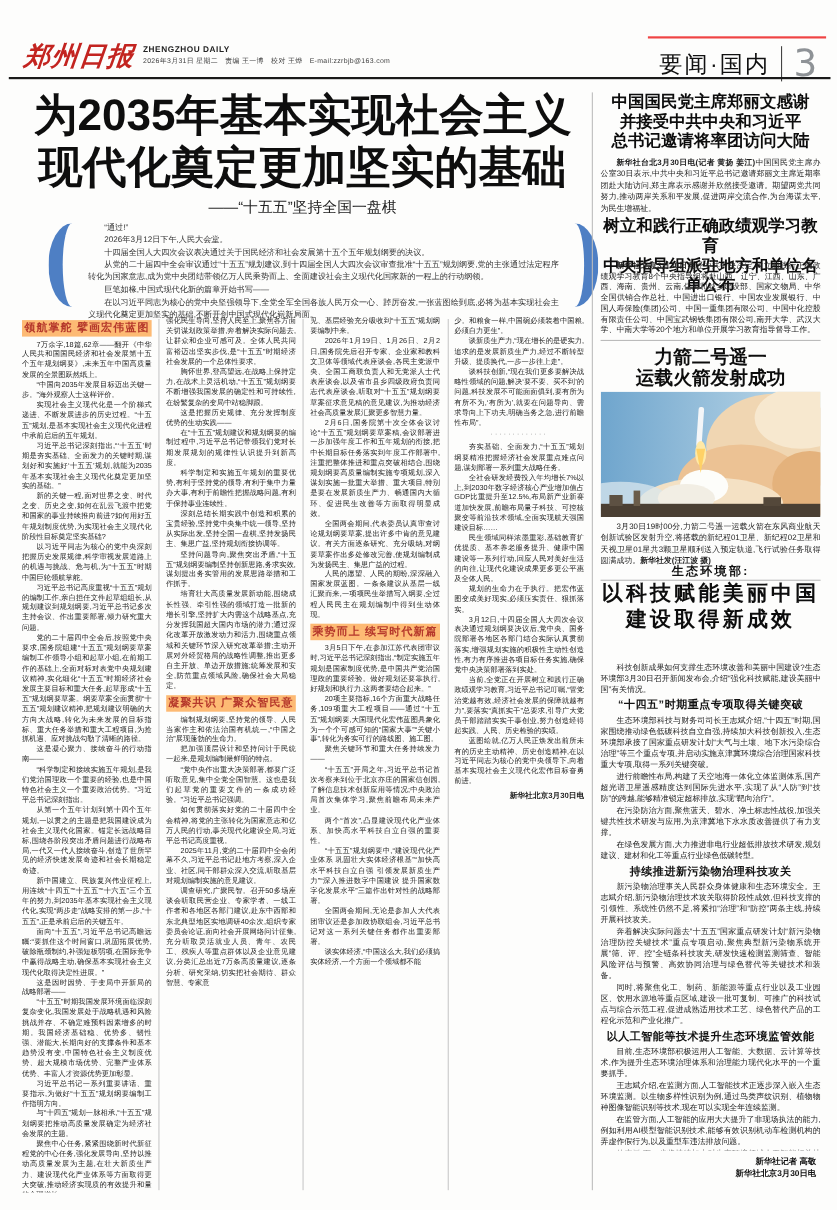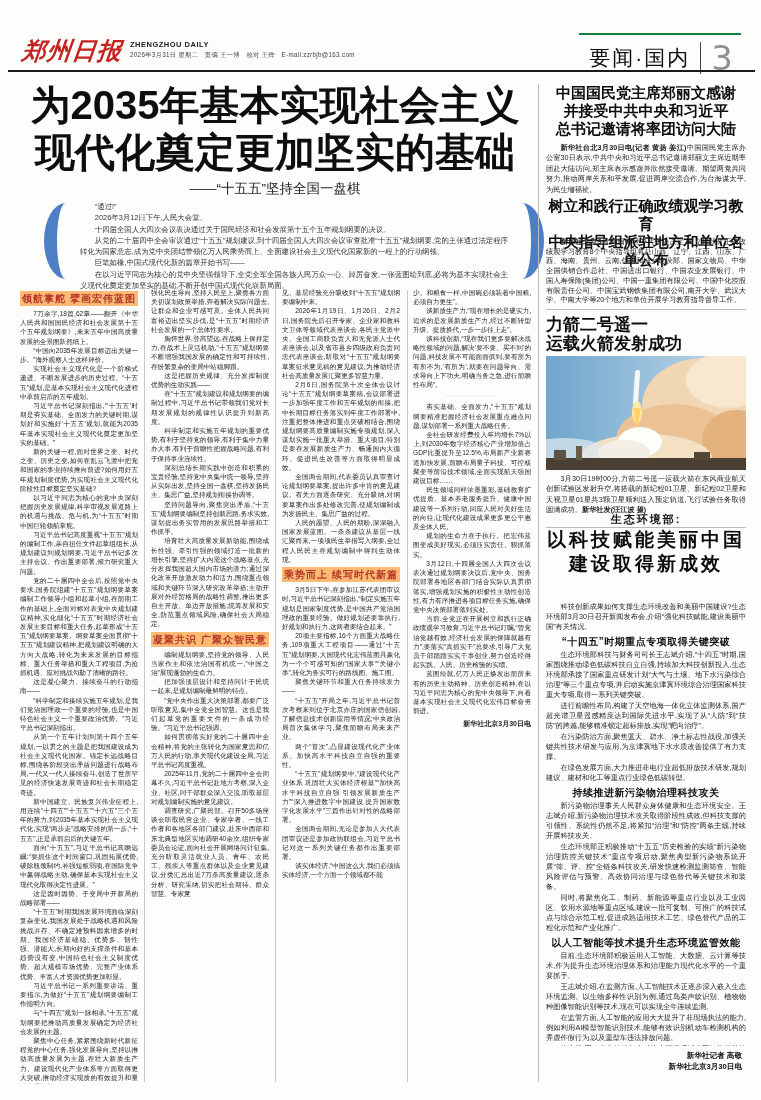--- a/index.html
+++ b/index.html
@@ -5,22 +5,22 @@
   html,body{margin:0;padding:0;}
   body{width:761px;height:1100px;background:#fdfdfc;position:relative;overflow:hidden;
        font-family:"Liberation Sans",sans-serif;color:#1c1c1c;}
   
   .masthead{position:absolute;left:22px;top:38px;display:flex;align-items:flex-start;gap:8px;}
   .logo{font-family:"DejaVu Serif",serif;font-style:italic;font-weight:bold;font-size:24px;
         color:#c32420;letter-spacing:1px;transform:skewX(-6deg);line-height:26px;}
   .mast-info{padding-top:2px;}
   .logo-en{font-size:7.5px;font-weight:bold;color:#222;letter-spacing:0.5px;}
   .dateline{font-size:6.3px;color:#444;margin-top:2px;letter-spacing:0.3px;}
-  .section-box{position:absolute;right:20px;top:33px;display:flex;align-items:center;
-               border-top:2px solid #15803d;padding:3px 2px 4px 10px;}
+  .section-box{position:absolute;right:10px;top:33px;display:flex;align-items:center;
+               border-top:2px solid #ef4444;padding:3px 2px 4px 10px;}
   .section-label{font-size:21px;color:#111;letter-spacing:2px;padding:2px 10px 2px 0;}
   .section-sep{width:1px;height:32px;background:#444;}
   .page-num{font-size:34px;color:#8e9296;padding:0 6px 0 10px;font-family:"DejaVu Sans",sans-serif;}
   .header-rule{position:absolute;left:8px;top:70px;width:747px;height:2px;background:#1a1a1a;}
   
   .headline{position:absolute;left:18px;top:82px;width:514px;text-align:center;
             font-weight:900;font-size:40px;line-height:47px;color:#0e0e0e;letter-spacing:0px;}
   .subtitle{position:absolute;left:18px;top:180px;width:514px;text-align:center;
             font-size:13.5px;color:#222;}
   
@@ -41,21 +41,21 @@
   .dots{text-align:center;color:#888;letter-spacing:2px;margin:2px 0;font-size:6px;}
   .sign{font-weight:bold;text-align:right;font-size:7px;margin-top:4px;}
   .vrule{position:absolute;top:290px;width:1px;height:792px;background:#c9c9c9;}
   .sb-vrule{position:absolute;left:538px;top:84px;width:1px;height:998px;background:#bdbdbd;}
   
   .sb{position:absolute;left:546px;width:200px;}
   .sb-h1{font-size:15px;font-weight:800;line-height:18px;text-align:center;color:#0d0d0d;}
   .sb-body{font-size:7.2px;line-height:10.4px;text-align:justify;color:#222;}
   .sb-body p{margin:0;text-indent:2em;}
   .hdiv{position:absolute;left:546px;width:200px;height:1px;background:#bbb;}
-  .sb-h2{font-size:17px;font-weight:800;line-height:19px;color:#0d0d0d;}
+  .sb-h2{font-size:17px;font-weight:800;line-height:19px;text-align:center;color:#0d0d0d;}
   .photo{position:absolute;left:546px;top:356px;width:200px;height:114px;overflow:hidden;}
   .sb-kicker{font-size:11px;font-weight:bold;text-align:center;color:#111;letter-spacing:2px;}
   .sb-bigh{font-size:19px;font-weight:800;text-align:center;letter-spacing:3px;line-height:22px;color:#0d0d0d;margin-top:2px;}
   .sb-flow{font-size:7.2px;line-height:10px;text-align:justify;color:#222;overflow:hidden;}
   .sb-subhead{font-size:10px;font-weight:bold;text-align:center;margin:5px 0 3px;color:#111;letter-spacing:0.5px;text-indent:0;}
   .sb-flow .bp,.sb-flow .bpc{margin:0 0 1px;}
   .byline{position:absolute;left:546px;top:1050px;width:196px;text-align:right;
           font-size:7.6px;font-weight:bold;line-height:11px;color:#111;}
 </style>
 </head>
@@ -233,21 +233,21 @@
 </div>
 <div class="sb sb-flow" style="top:602px;height:444px">
     <p class="bp">科技创新成果如何支撑生态环境改善和美丽中国建设?生态环境部3月30日召开新闻发布会,介绍“强化科技赋能,建设美丽中国”有关情况。</p>
     <div class="sb-subhead">“十四五”时期重点专项取得关键突破</div>
     <p class="bp">生态环境部科技与财务司司长王志斌介绍,“十四五”时期,国家围绕推动绿色低碳科技自立自强,持续加大科技创新投入,生态环境部承接了国家重点研发计划“大气与土壤、地下水污染综合治理”等三个重点专项,并启动实施京津冀环境综合治理国家科技重大专项,取得一系列关键突破。</p>
     <p class="bp">进行前瞻性布局,构建了天空地海一体化立体监测体系,国产超光谱卫星遥感精度达到国际先进水平,实现了从“人防”到“技防”的跨越,能够精准锁定超标排放,实现“靶向治疗”。</p>
     <p class="bp">在污染防治方面,聚焦蓝天、碧水、净土标志性战役,加强关键共性技术研发与应用,为京津冀地下水水质改善提供了有力支撑。</p>
     <p class="bp">在绿色发展方面,大力推进非电行业超低排放技术研发,规划建议、建材和化工等重点行业绿色低碳转型。</p>
     <div class="sb-subhead">持续推进新污染物治理科技攻关</div>
     <p class="bp">新污染物治理事关人民群众身体健康和生态环境安全。王志斌介绍,新污染物治理技术攻关取得阶段性成效,但科技支撑的引领性、系统性仍然不足,将紧扣“治理”和“防控”两条主线,持续开展科技攻关。</p>
-    <p class="bp">生态环境部正积极推动“十五五”历史检验的实绩“新污染物治理防控关键技术”重点专项启动,聚焦典型新污染物系统开展“筛、评、控”全链条科技攻关,研发快速检测监测筛查、智能风险评估与预警、高效协同治理与绿色替代等关键技术和装备。</p>
+    <p class="bp">奔着解决实际问题去“十五五”国家重点研发计划“新污染物治理防控关键技术”重点专项启动,聚焦典型新污染物系统开展“筛、评、控”全链条科技攻关,研发快速检测监测筛查、智能风险评估与预警、高效协同治理与绿色替代等关键技术和装备。</p>
     <p class="bp">同时,将聚焦化工、制药、新能源等重点行业以及工业园区、饮用水源地等重点区域,建设一批可复制、可推广的科技试点与综合示范工程,促进成熟适用技术工艺、绿色替代产品的工程化示范和产业化推广。</p>
     <div class="sb-subhead">以人工智能等技术提升生态环境监管效能</div>
     <p class="bp">目前,生态环境部积极运用人工智能、大数据、云计算等技术,作为提升生态环境治理体系和治理能力现代化水平的一个重要抓手。</p>
     <p class="bp">王志斌介绍,在监测方面,人工智能技术正逐步深入嵌入生态环境监测。以生物多样性识别为例,通过鸟类声纹识别、植物物种图像智能识别等技术,现在可以实现全年连续监测。</p>
     <p class="bp">在监管方面,人工智能的应用大大提升了非现场执法的能力,例如利用AI模型智能识别技术,能够有效识别机动车检测机构的弄虚作假行为,以及重型车违法排放问题。</p>
     <p class="bp">他表示,下一步将持续加大对生态环境领域人工智能相关技术研发的支持,充分释放“人工智能+”的应用效能,不断提升生态环境治理体系和治理能力现代化水平。</p>
   </div>
 <div class="byline">
   <div>新华社记者 高敬</div>
   <div>新华社北京3月30日电</div>

